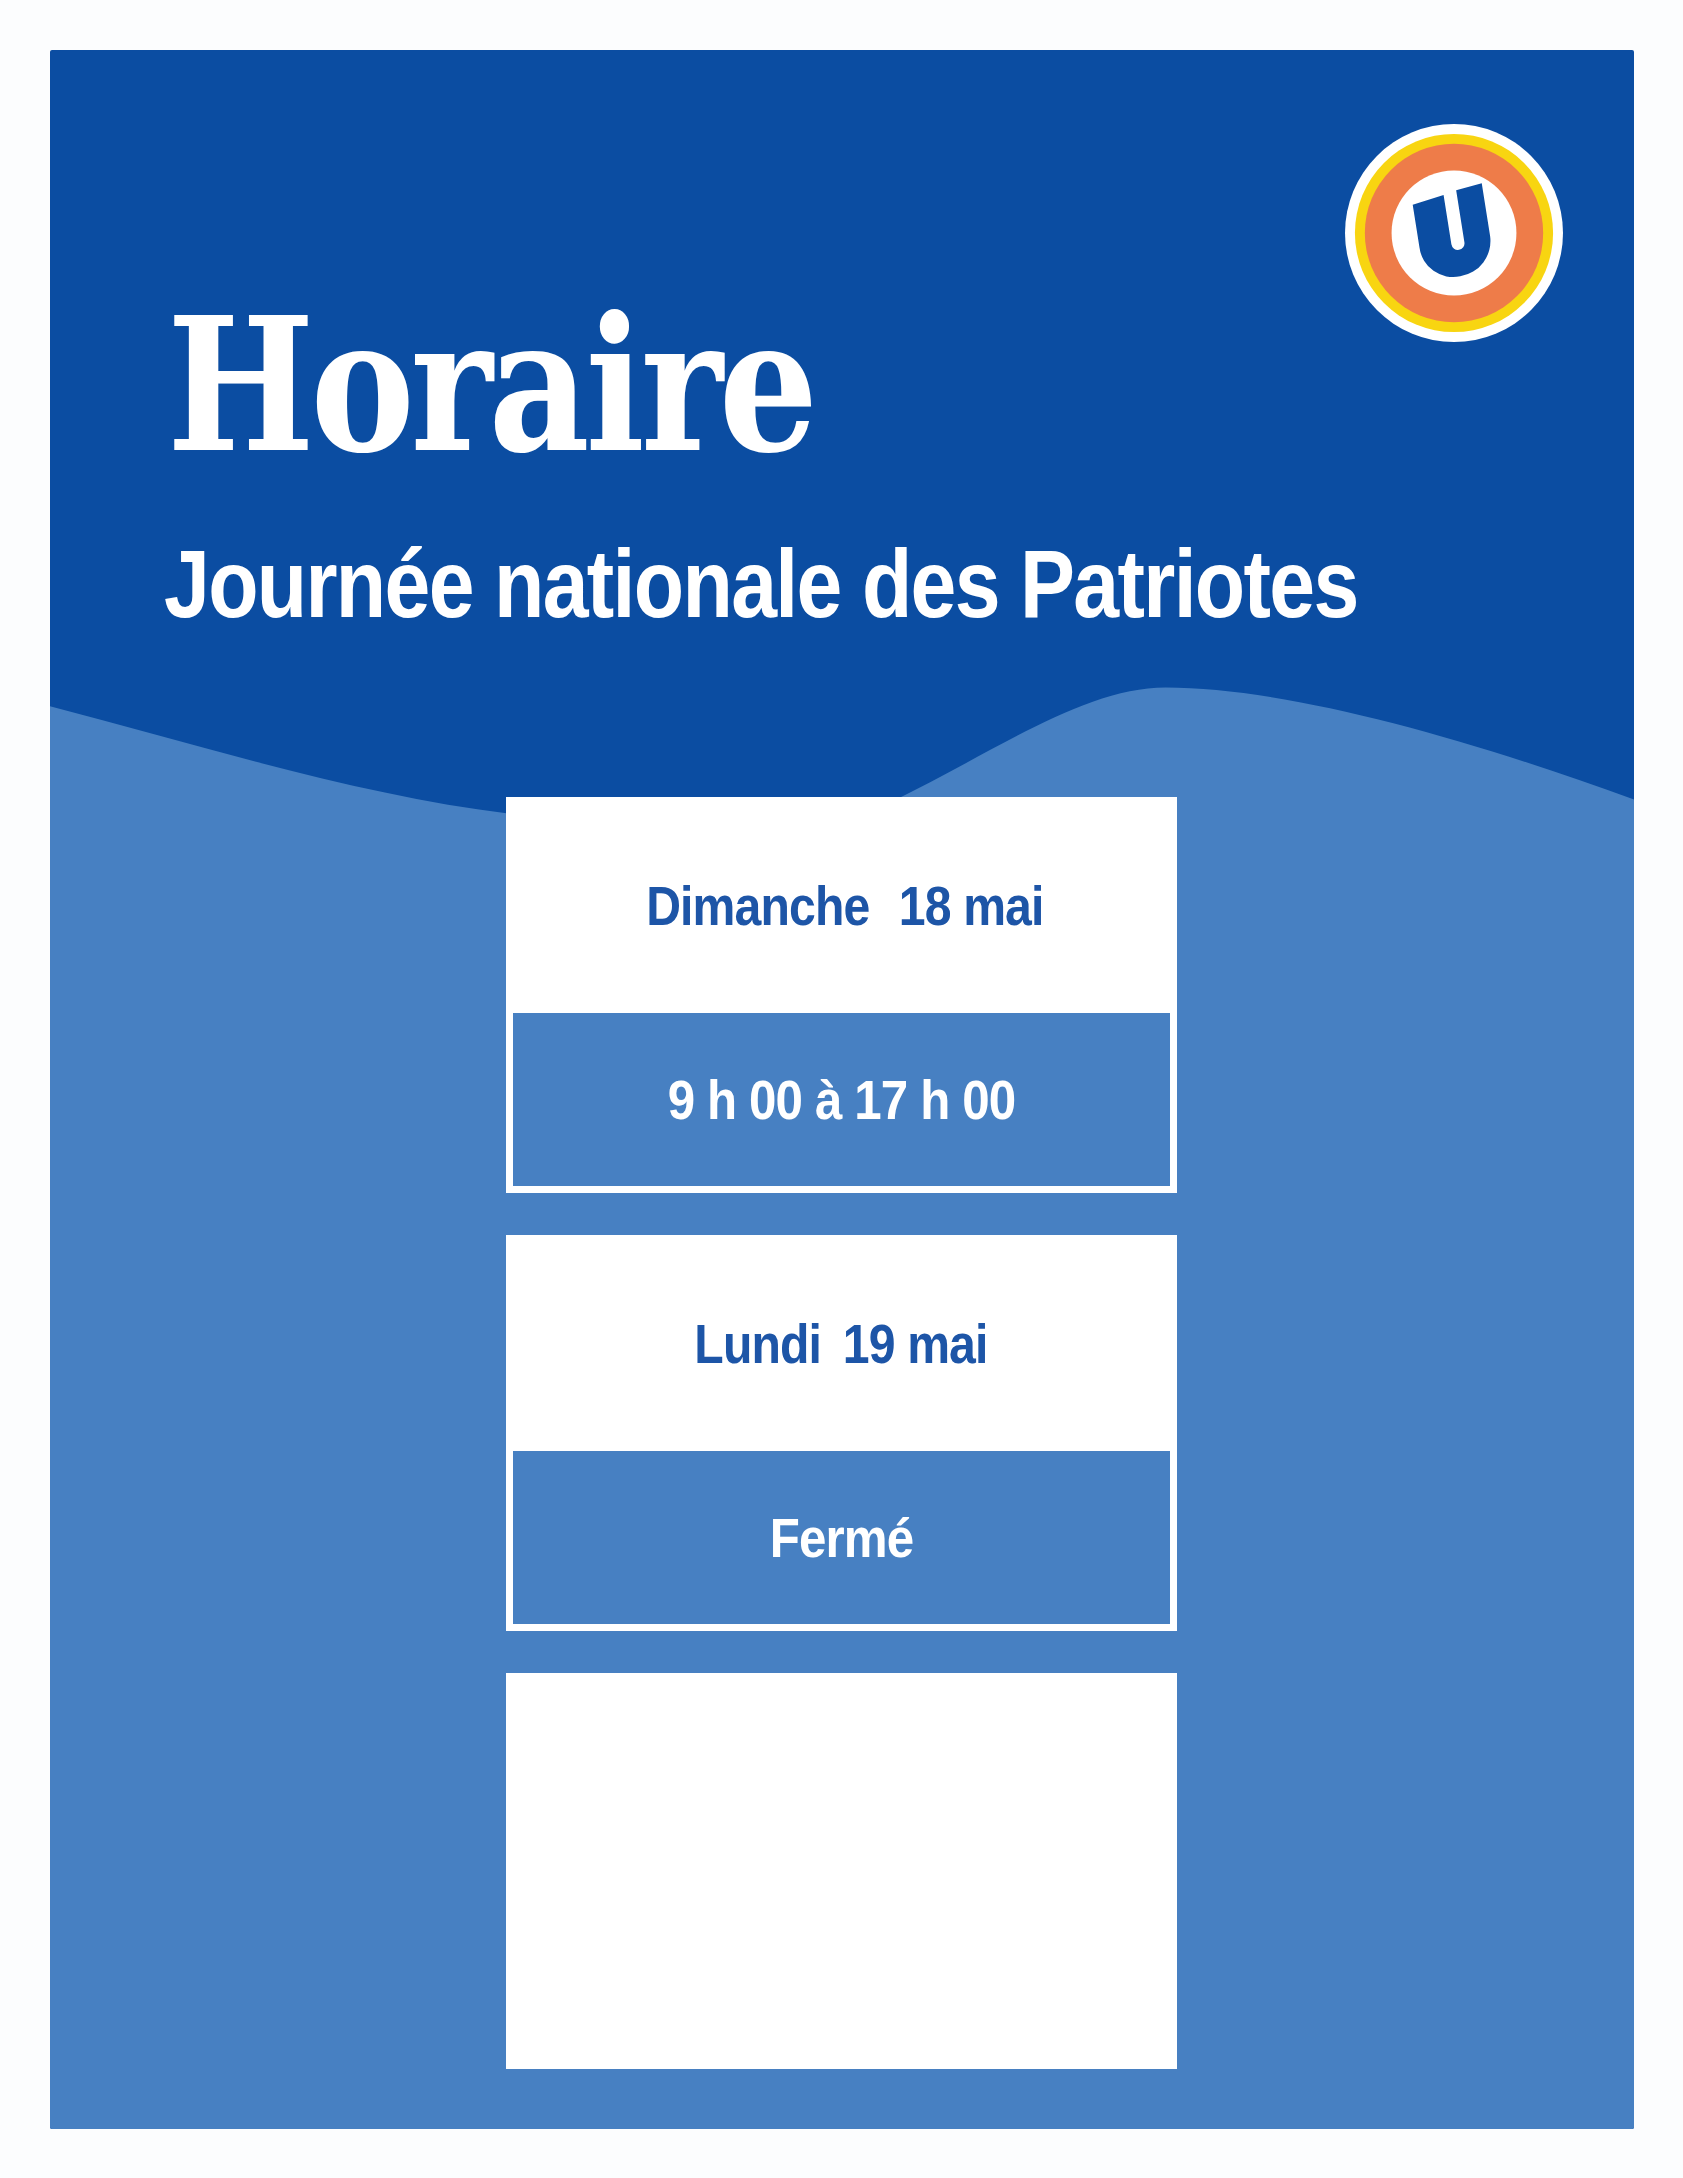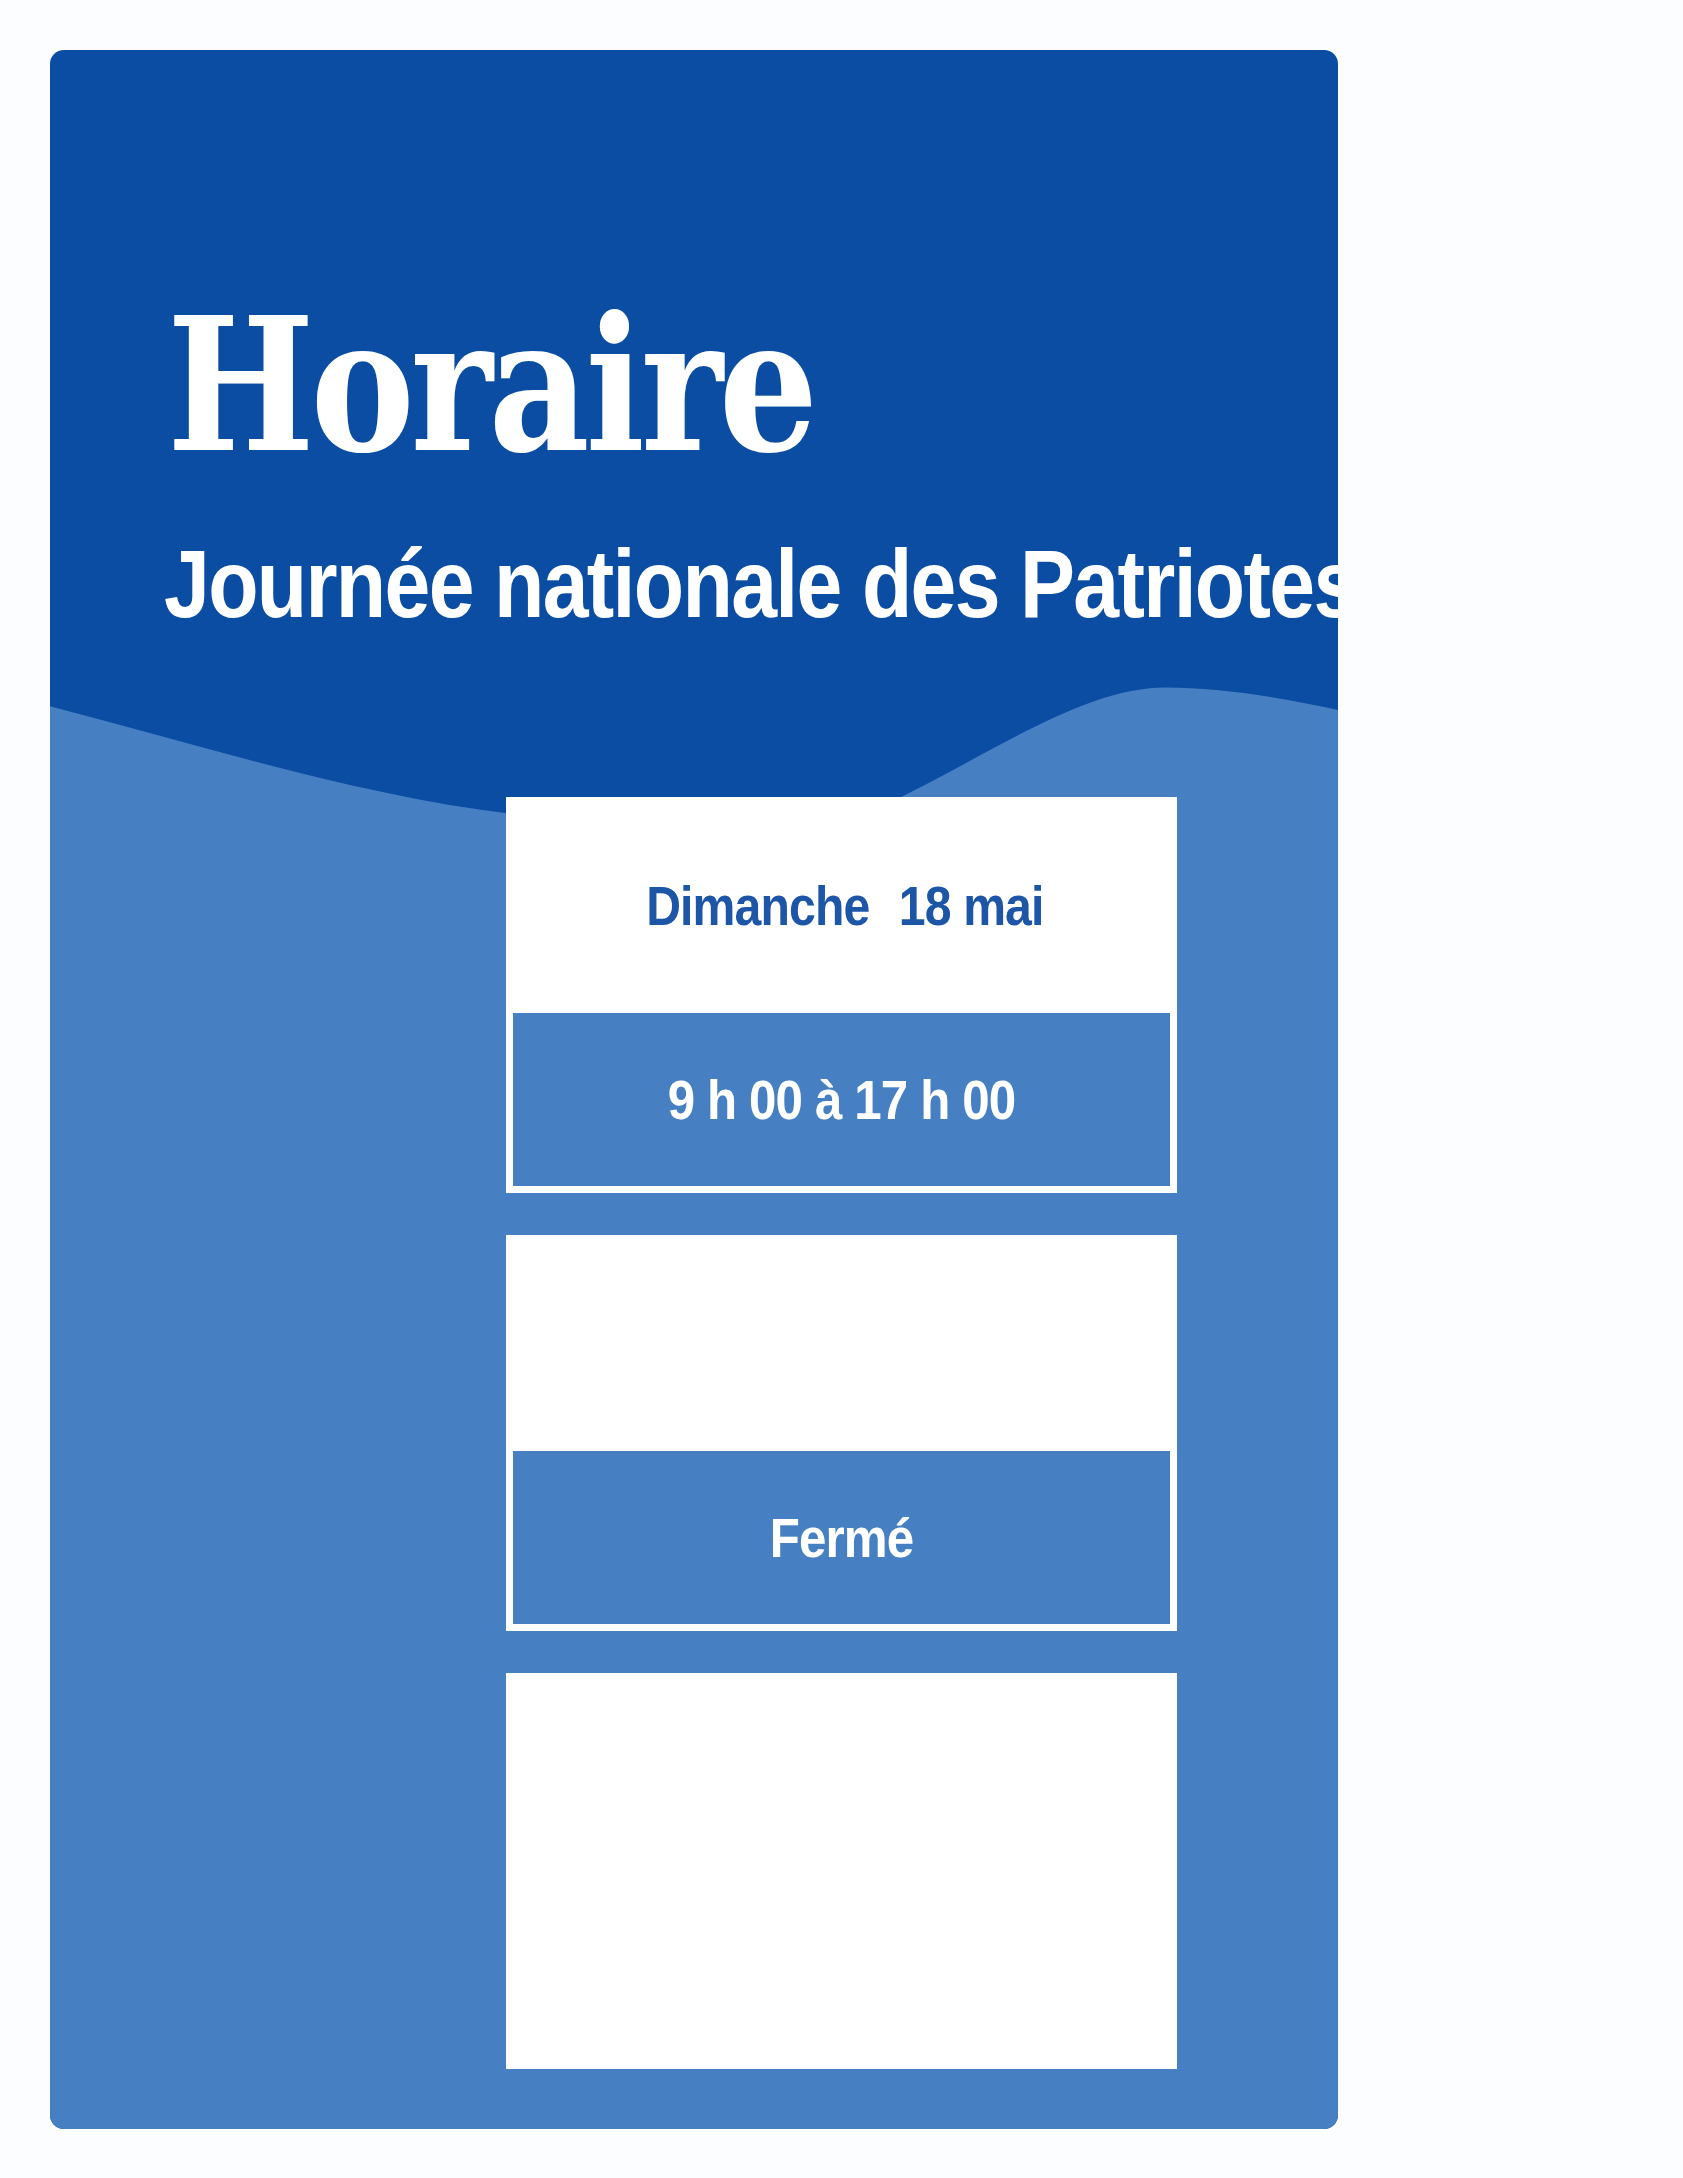--- a/index.html
+++ b/index.html
@@ -14,24 +14,24 @@
   .page {
     position: relative;
     width: 1683px;
     height: 2178px;
     background: #fcfdfe;
   }
   .panel {
     position: absolute;
     left: 50px;
     top: 50px;
-    width: 1288px;
+    width: 1584px;
     height: 2079px;
     background: #0b4da2;
-    border-radius: 14px;
+    border-radius: 2px;
     overflow: hidden;
   }
   .wave-svg {
     position: absolute;
     left: 0;
     top: 0;
     width: 1584px;
     height: 2079px;
     display: block;
   }
@@ -159,20 +159,24 @@
       <div class="card-header">
         <div class="day-line">Dimanche</div>
         <div class="date-line">18 mai</div>
       </div>
       <div class="card-hours">
         <span class="hours-text">9 h 00 à 17 h 00</span>
       </div>
     </div>
 
     <div class="card c1">
+      <div class="card-header">
+        <div class="day-line">Lundi</div>
+        <div class="date-line">19 mai</div>
+      </div>
       <div class="card-hours">
         <span class="hours-text">Fermé</span>
       </div>
     </div>
 
     <div class="card c2">
     </div>
 
   </div>
 </div>

